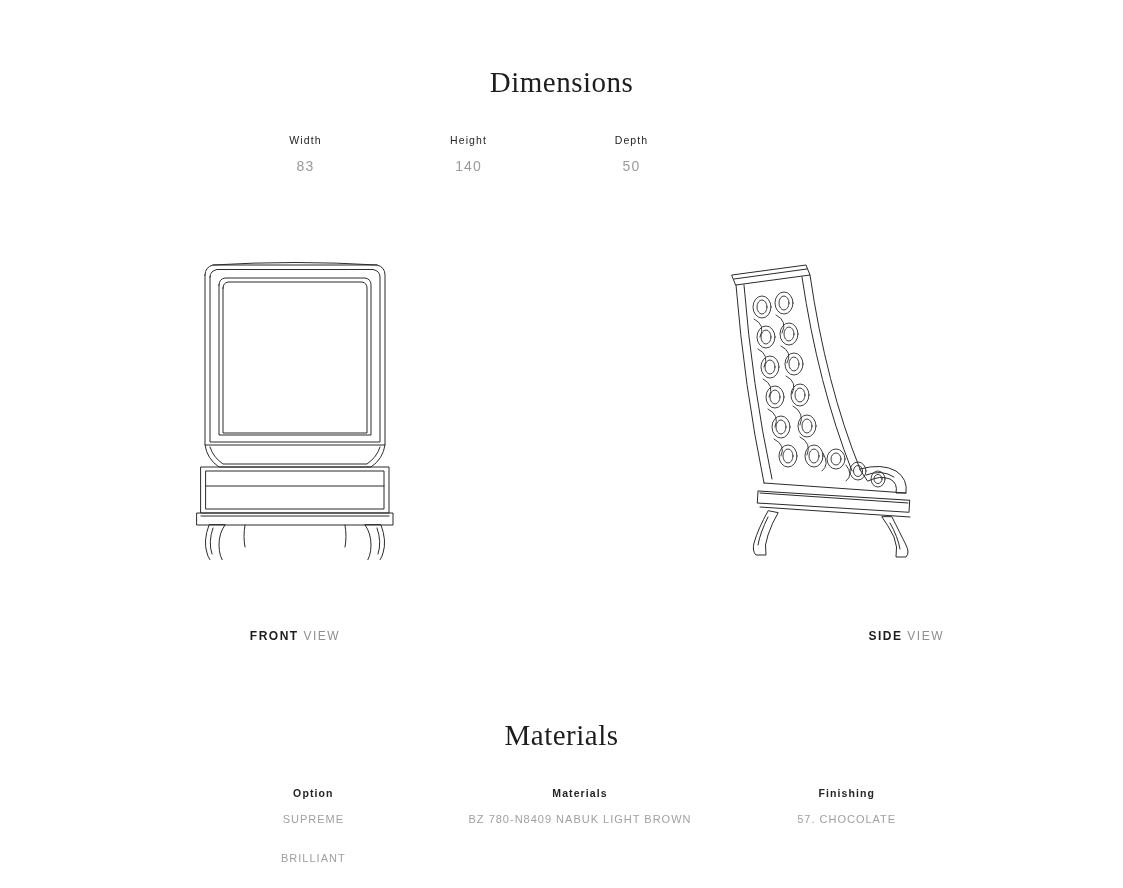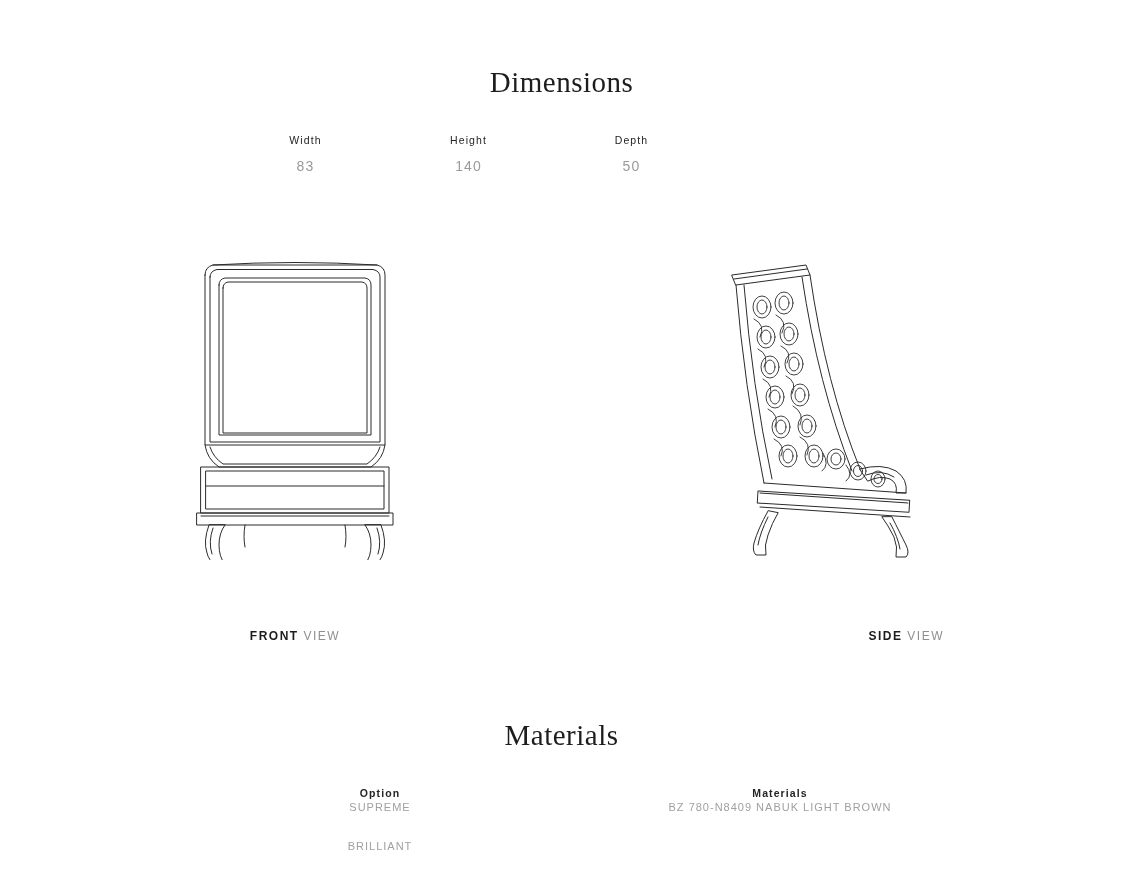--- a/index.html
+++ b/index.html
@@ -107,20 +107,21 @@
     padding: 0 10px;
   }
   .mat-label {
     font-size: 10.5px;
     font-weight: 700;
     letter-spacing: 1.1px;
     color: #242424;
     line-height: 14px;
   }
   .mat-value {
+    margin-top: 12px;
     font-size: 11px;
     letter-spacing: 1px;
     color: #a0a0a0;
     line-height: 15px;
   }
   .mat-value2 {
     margin-top: 24px;
     font-size: 11px;
     letter-spacing: 1px;
     color: #a0a0a0;
@@ -277,15 +278,19 @@
   <div class="mat-row">
     <div class="mat-col">
       <div class="mat-label">Option</div>
       <div class="mat-value">SUPREME</div>
       <div class="mat-value2">BRILLIANT</div>
     </div>
     <div class="mat-col">
       <div class="mat-label">Materials</div>
       <div class="mat-value">BZ 780-N8409 NABUK LIGHT BROWN</div>
     </div>
+    <div class="mat-col">
+      <div class="mat-label">Finishing</div>
+      <div class="mat-value">57. CHOCOLATE</div>
+    </div>
   </div>
 
 </div>
 
 </body></html>

